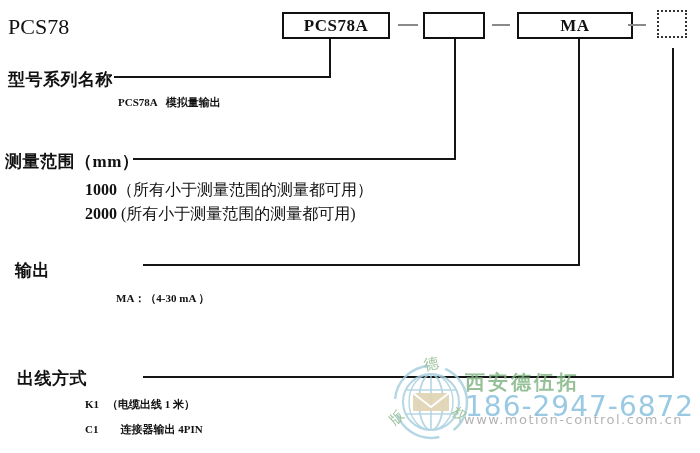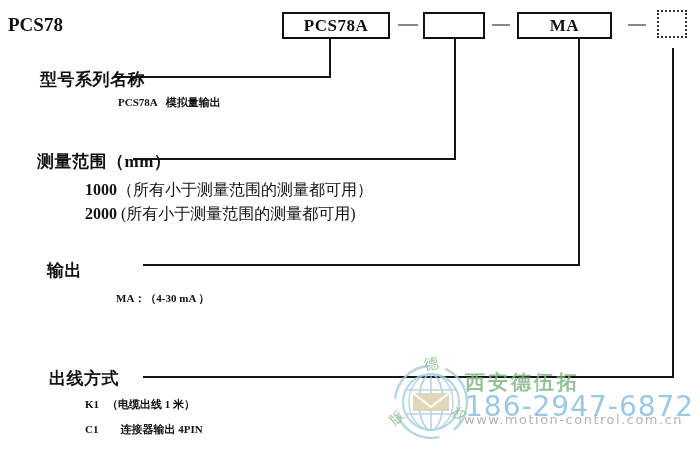--- a/index.html
+++ b/index.html
@@ -13,22 +13,22 @@
     position:absolute;box-sizing:border-box;border:2px solid #111;
     display:flex;align-items:center;justify-content:center;
     font-weight:bold;font-size:17px;letter-spacing:.5px;background:#fff;
   }
   .mbox.dotted{border:2px dotted #333;}
   .dash{position:absolute;height:2px;background:#8a8a8a;}
   
   .vline{position:absolute;width:2px;background:#151515;}
   .hline{position:absolute;height:2px;background:#151515;}
   
-  .title{position:absolute;font-weight:bold;font-size:19px;}
-  .slabel{position:absolute;font-weight:bold;font-size:17px;letter-spacing:.5px;white-space:nowrap;margin-left:32px;}
+  .title{position:absolute;font-weight:normal;font-size:22px;}
+  .slabel{position:absolute;font-weight:bold;font-size:17px;letter-spacing:.5px;white-space:nowrap;}
   .item{position:absolute;font-size:16px;white-space:nowrap;}
   .item .code{font-weight:bold;}
   .item.allbold{font-weight:bold;font-size:11px;}
   .g4{margin-left:4px;} .g8{margin-left:8px;} .g10{margin-left:12px;} .g20{margin-left:22px;}
   .desc-reg{font-weight:normal;}
   
   .wm{position:absolute;opacity:.82;font-family:"DejaVu Sans","Liberation Sans",sans-serif;}
   .wm-company{font-size:20px;font-weight:600;letter-spacing:3px;white-space:nowrap;}
   .wm-phone{font-size:28px;font-weight:500;letter-spacing:1px;white-space:nowrap;}
   .wm-url{font-size:13px;letter-spacing:1.5px;white-space:nowrap;}
@@ -41,21 +41,21 @@
   <div class="title" style="left:8px;top:14px;">PCS78</div>
 
   <div class="mbox" style="left:282px;top:12px;width:108px;height:27px;">
     <span>PCS78A</span>
   </div>
   <div class="dash" style="left:398px;top:24px;width:20px;"></div>
   <div class="mbox" style="left:423px;top:12px;width:62px;height:27px;">
     <span></span>
   </div>
   <div class="dash" style="left:492px;top:24px;width:18px;"></div>
-  <div class="mbox" style="left:517px;top:12px;width:95px;height:27px;">
+  <div class="mbox" style="left:517px;top:12px;width:116px;height:27px;">
     <span>MA</span>
   </div>
   <div class="dash" style="left:628px;top:24px;width:18px;"></div>
   <div class="mbox dotted" style="left:657px;top:10px;width:30px;height:28px;">
     <span></span>
   </div>
 
   <div class="vline" style="left:329px;top:39px;height:38px;"></div>
   <div class="vline" style="left:454px;top:39px;height:120px;"></div>
   <div class="vline" style="left:578px;top:39px;height:226px;"></div>

